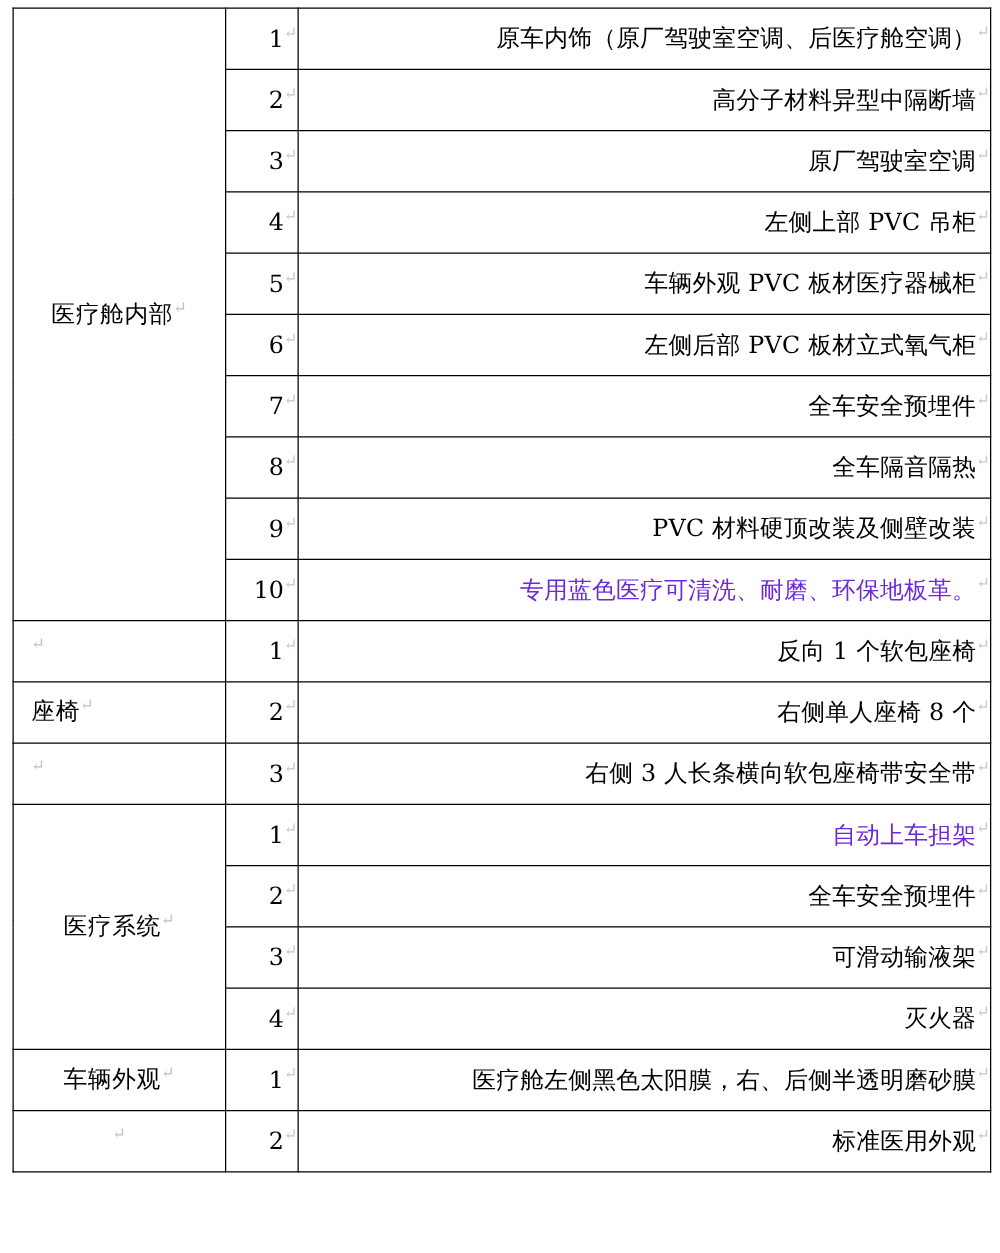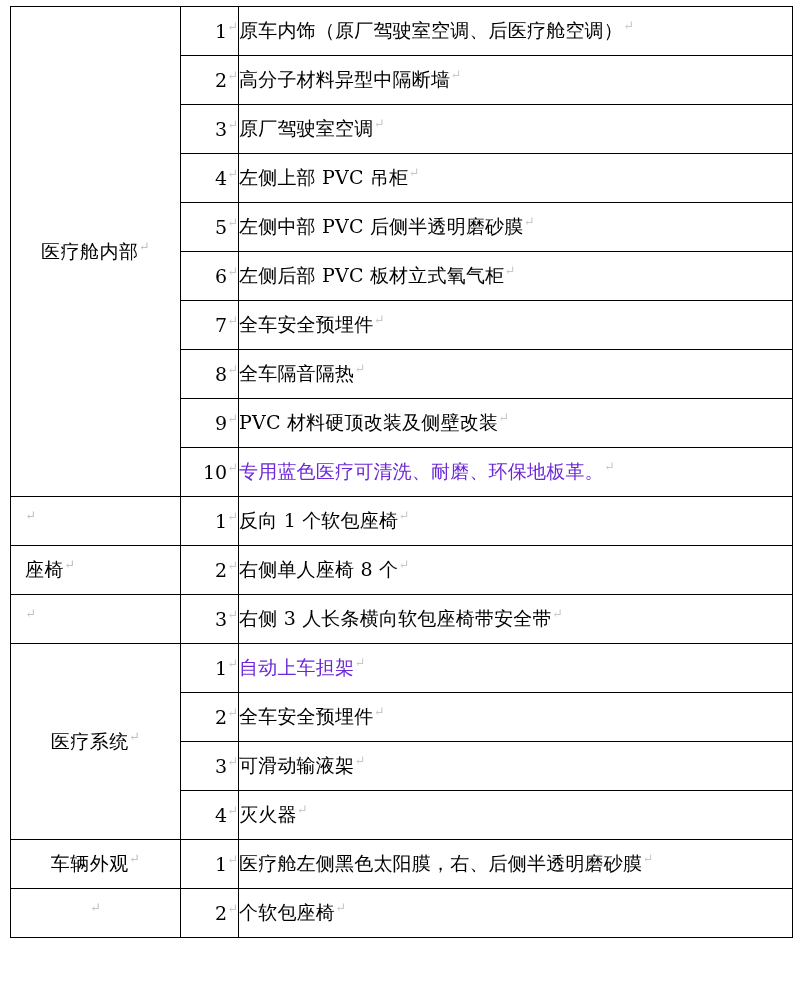--- a/index.html
+++ b/index.html
@@ -47,21 +47,21 @@
     text-align: left;
     padding-left: 14px;
   }
   td.num-cell {
     text-align: right;
     padding-right: 7px;
     font-size: 19px;
     height: 48px;
   }
   td.desc-cell {
-    text-align: left;
+    text-align: right;
     padding-left: 10px;
     font-size: 19px;
     height: 48px;
     letter-spacing: 0.2px;
   }
   .red {
     color: #6d28d9;
   }
   .mark {
     color: #c8c8c8;
@@ -101,21 +101,21 @@
         <tr>
           <td class="num-cell"><span>3</span><span class="mark">↵</span></td>
           <td class="desc-cell"><span>原厂驾驶室空调</span><span class="mark">↵</span></td>
         </tr>
         <tr>
           <td class="num-cell"><span>4</span><span class="mark">↵</span></td>
           <td class="desc-cell"><span>左侧上部 PVC 吊柜</span><span class="mark">↵</span></td>
         </tr>
         <tr>
           <td class="num-cell"><span>5</span><span class="mark">↵</span></td>
-          <td class="desc-cell"><span>左侧中部 PVC 后侧半透明磨砂膜</span><span class="mark">↵</span></td>
+          <td class="desc-cell"><span>车辆外观 PVC 板材医疗器械柜</span><span class="mark">↵</span></td>
         </tr>
         <tr>
           <td class="num-cell"><span>6</span><span class="mark">↵</span></td>
           <td class="desc-cell"><span>左侧后部 PVC 板材立式氧气柜</span><span class="mark">↵</span></td>
         </tr>
         <tr>
           <td class="num-cell"><span>7</span><span class="mark">↵</span></td>
           <td class="desc-cell"><span>全车安全预埋件</span><span class="mark">↵</span></td>
         </tr>
         <tr>
@@ -163,17 +163,17 @@
           <td class="desc-cell"><span>灭火器</span><span class="mark">↵</span></td>
         </tr>
         <tr>
           <td class="cat-cell"><span>车辆外观</span><span class="cat-mark">↵</span></td>
           <td class="num-cell"><span>1</span><span class="mark">↵</span></td>
           <td class="desc-cell"><span>医疗舱左侧黑色太阳膜，右、后侧半透明磨砂膜</span><span class="mark">↵</span></td>
         </tr>
         <tr>
           <td class="cat-cell blank-cat"><span class="cat-mark">↵</span></td>
           <td class="num-cell"><span>2</span><span class="mark">↵</span></td>
-          <td class="desc-cell"><span>个软包座椅</span><span class="mark">↵</span></td>
+          <td class="desc-cell"><span>标准医用外观</span><span class="mark">↵</span></td>
         </tr>
       </tbody>
   </table>
 </div>
 
 </body></html>

